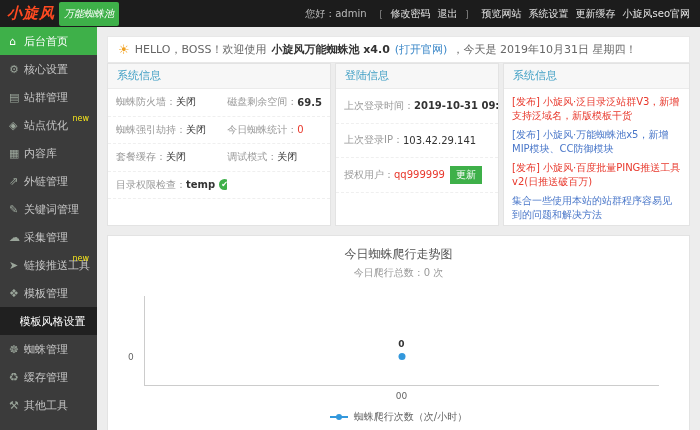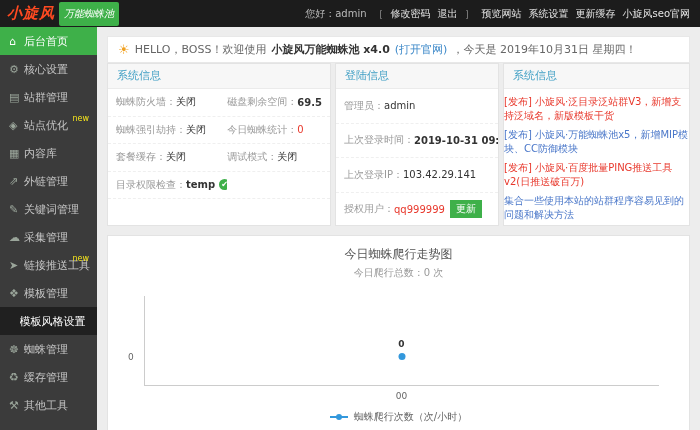--- a/index.html
+++ b/index.html
@@ -46,21 +46,21 @@
   .t-cell.c2{width:46%}
   .t-label{color:#999;font-size:10px}
   .t-value{color:#333;font-size:10px}
   .red{color:#e8382c}
   .bold{font-weight:bold}
   .check{display:inline-block;width:11px;height:11px;line-height:11px;border-radius:50%;background:#3eb049;color:#fff;font-size:8px;text-align:center;margin-left:4px;flex:none}
 
   .l-row{display:flex;align-items:center;border-bottom:1px dashed #efefef;height:34.5px;padding:0 8px;font-size:10px;white-space:nowrap;overflow:hidden}
   .btn-update{background:#3eb049;color:#fff;border:none;font-size:10px;padding:2px 6px;margin-left:5px;border-radius:0;cursor:pointer;font-family:inherit}
 
-  .news-body{padding:6px 0;overflow:hidden}
+  .news-body{padding:6px 8px;overflow:hidden}
   .news-item{display:block;font-size:10px;line-height:1.4;margin-bottom:5px;text-decoration:none;cursor:pointer}
   .news-red{color:#e8382c}
   .news-blue{color:#4a77c9}
 
   
   .chart-panel{margin-top:9px;background:#fff;border:1px solid #e3e3e3;height:200px;padding-top:10px;overflow:hidden}
   .chart-title{text-align:center;color:#555;font-size:12px}
   .chart-sub{text-align:center;color:#999;font-size:10px;margin-top:3px}
   .plot-wrap{position:relative;margin:16px 30px 0 36px;height:90px}
   .plot{position:absolute;left:0;right:0;top:0;bottom:0;border-left:1px solid #ccc;border-bottom:1px solid #ccc}
@@ -209,24 +209,20 @@
                 <span class="check">✔</span>
               </div>
             </div>
           </div>
       </section>
 
       <section class="panel panel-login">
         <div class="panel-head">登陆信息</div>
         <div id="login-info-body">
             <div class="l-row">
-              <span class="t-label">管理员：</span>
-              <span class="t-value">admin</span>
-            </div>
-            <div class="l-row">
               <span class="t-label">上次登录时间：</span>
               <span class="t-value bold">2019-10-31 09:59</span>
             </div>
             <div class="l-row">
               <span class="t-label">上次登录IP：</span>
               <span class="t-value">103.42.29.141</span>
             </div>
             <div class="l-row">
               <span class="t-label">授权用户：</span>
               <span class="t-value red">qq999999</span>

